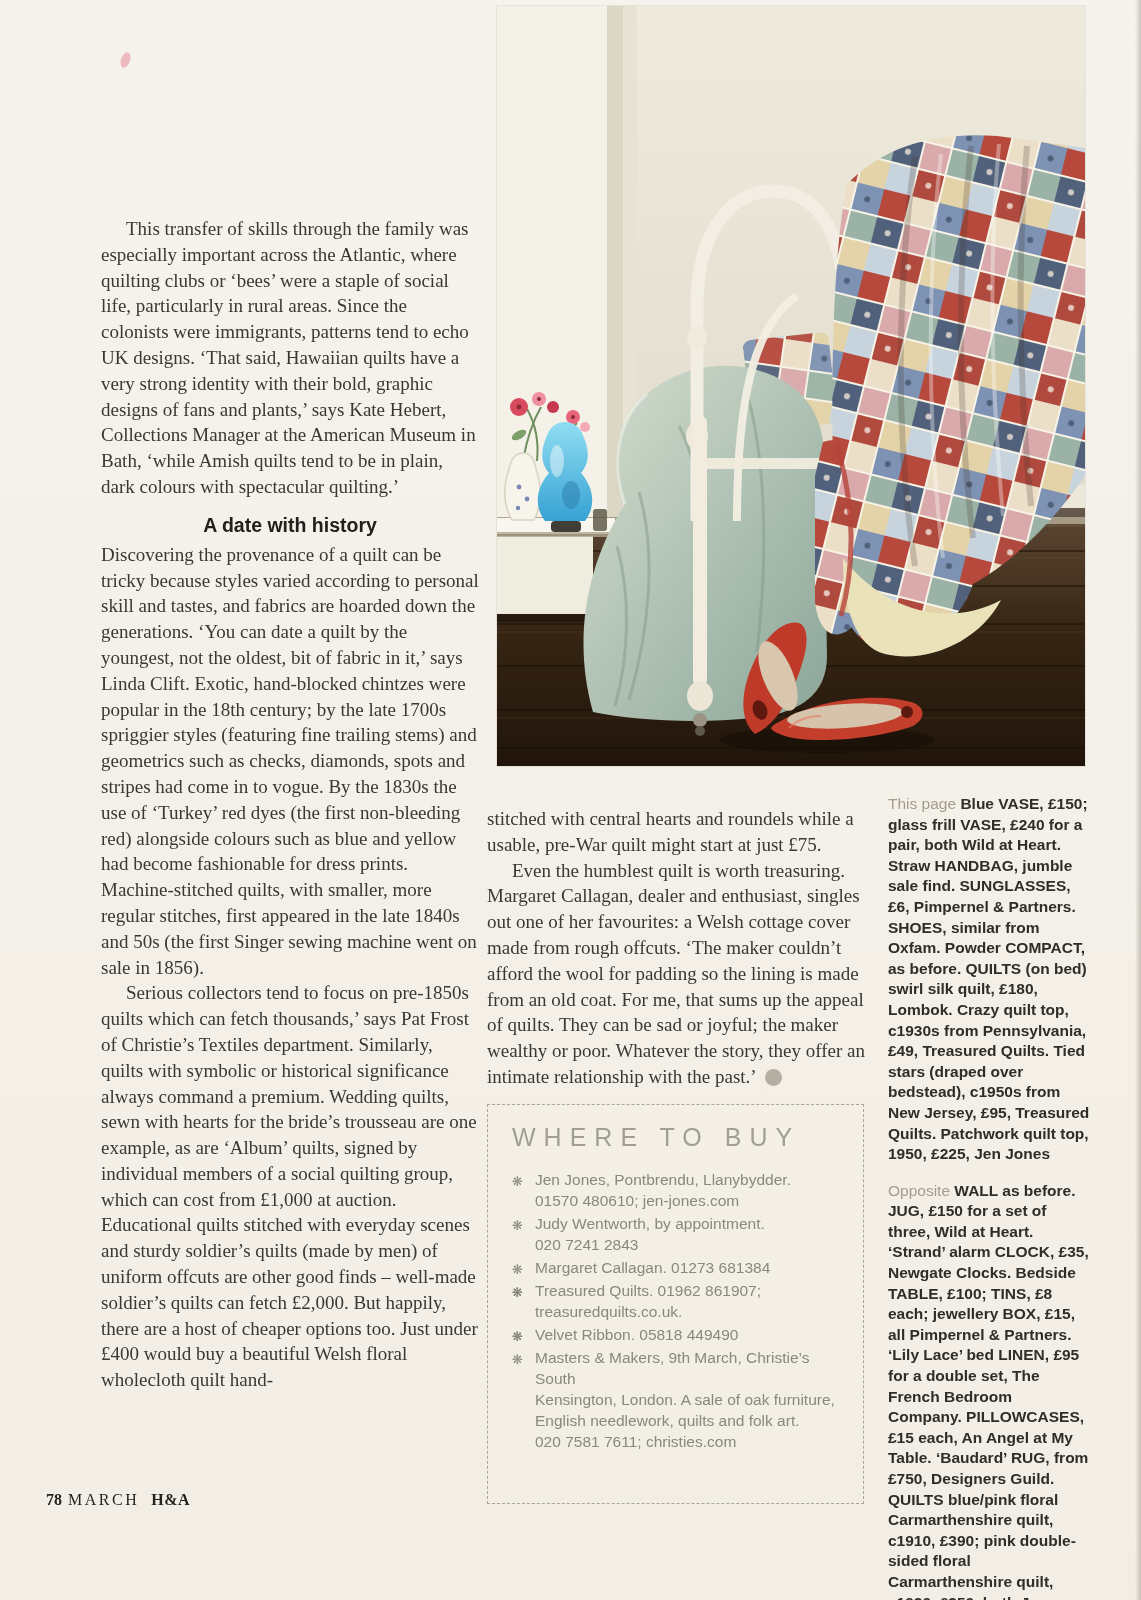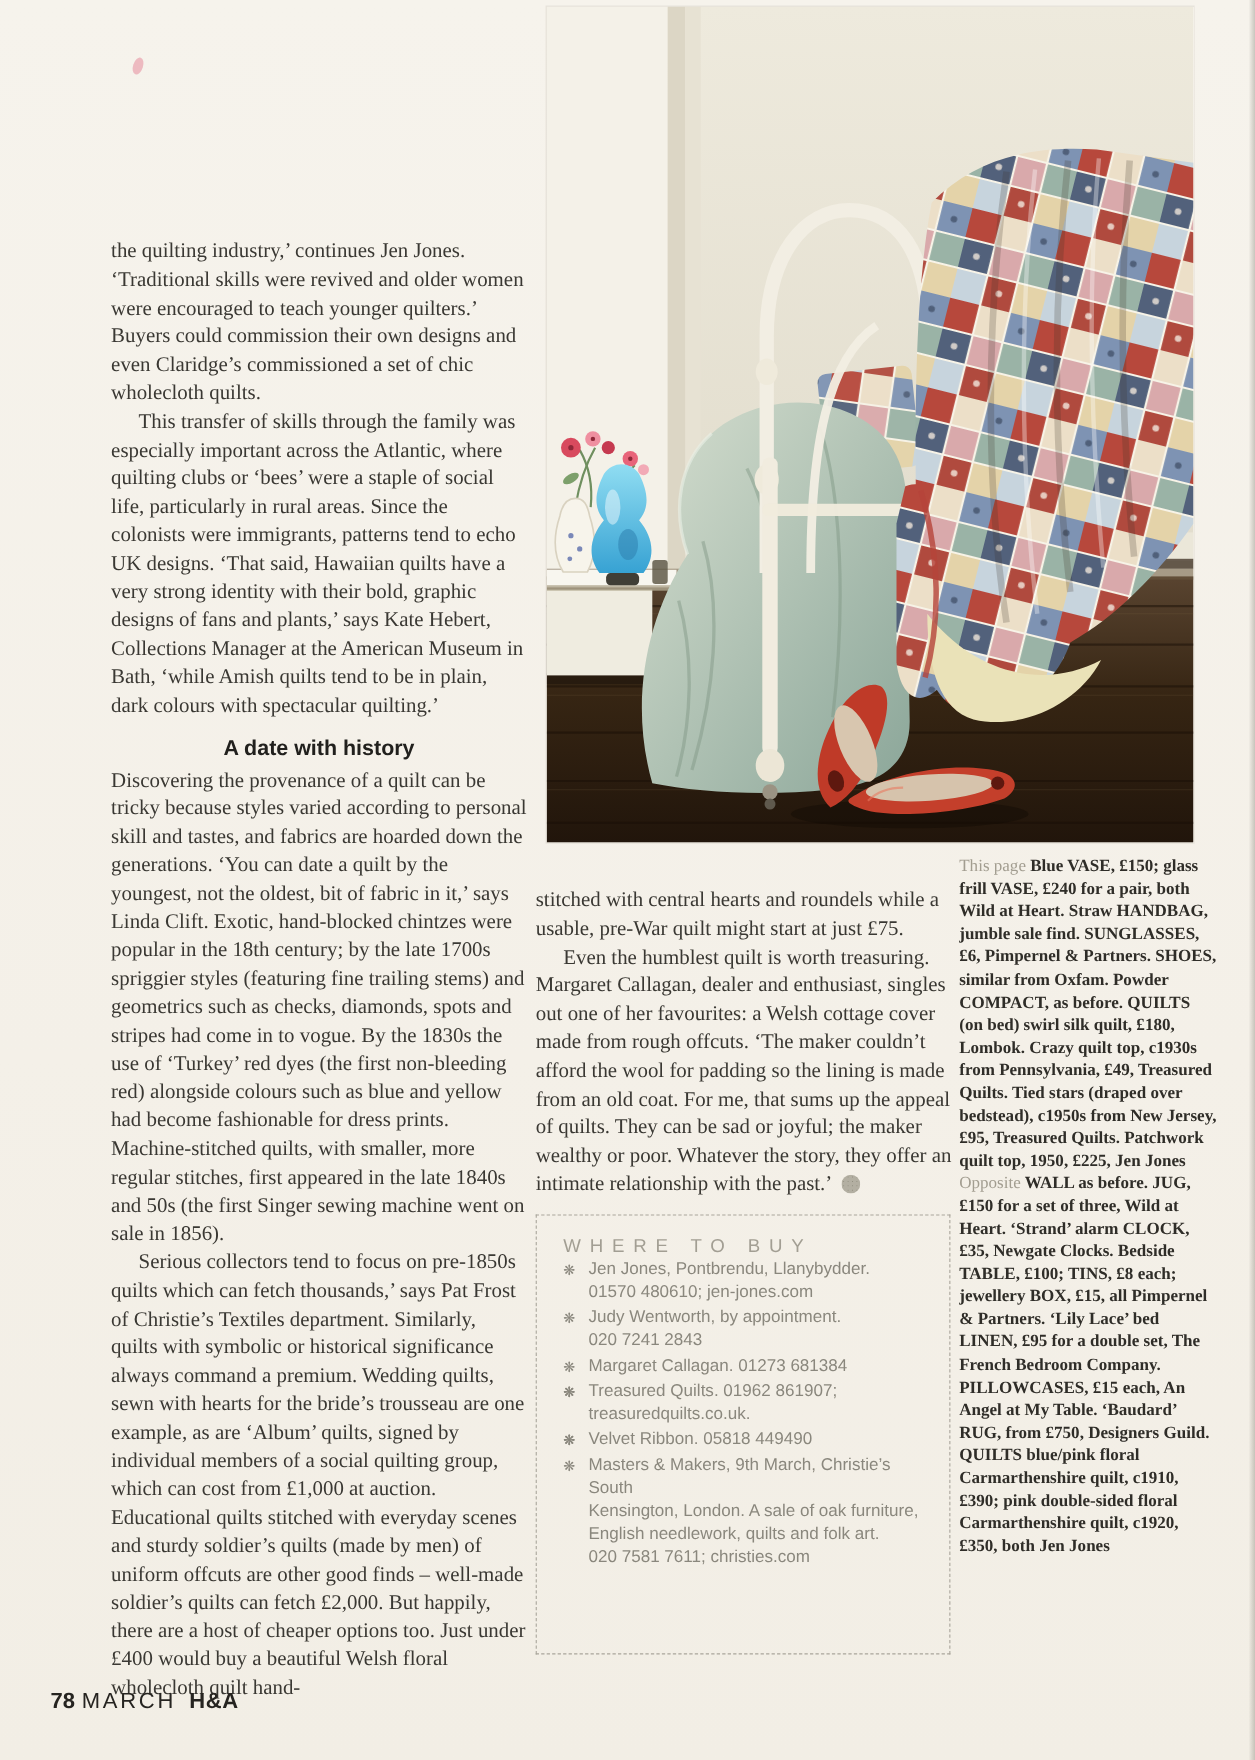--- a/index.html
+++ b/index.html
@@ -38,43 +38,43 @@
     background-size:4px 4px;
   }
 
   
   .buy-box {
     position:absolute; left:487px; top:1104px; width:377px; height:400px;
     border:1px dashed #a9a59b; padding:18px 20px 0 24px;
   }
   .buy-title {
     font-family:"Liberation Sans", sans-serif; font-weight:normal;
-    font-size:17px; letter-spacing:8px; color:#a29e93; margin-bottom:0;
+    font-size:25px; letter-spacing:8px; color:#a29e93; margin-bottom:17px;
   }
   .buy-list { list-style:none; }
   .buy-list li {
     position:relative; padding-left:23px; margin-bottom:2px;
     font-family:"Liberation Sans", sans-serif; font-size:15.5px; line-height:21px; color:#8a877d;
   }
   .bullet { position:absolute; left:0; top:2px; font-size:13px; color:#8a877d;
     font-family:"DejaVu Sans", sans-serif; }
   .entry { white-space:pre-line; }
 
   
   .credits {
     position:absolute; left:872px; top:778px; width:234px;
     font-family:"Liberation Sans", sans-serif; font-size:15.5px; line-height:20.6px;
     font-weight:bold; color:#2f2d28;
   }
-  .credits p { margin:0;font-family:Liberation Serif, serif; }
+  .credits p { margin:16px; }
   .credit-label { font-weight:normal; color:#a29d90; }
 
   
-  .folio { position:absolute; left:46px; top:1536px;
-    font-family:Liberation Sans, sans-serif; font-size:20px; color:#262420; }
+  .folio { position:absolute; left:46px; top:1491px;
+    font-family:Liberation Serif, serif; font-size:16px; color:#262420; }
   .folio .num { font-weight:bold; }
   .folio .issue { font-weight:normal; letter-spacing:2.5px; margin:0 12px 0 6px; }
   .folio .mag { font-weight:bold; letter-spacing:.5px; }
 
   
   .photo { position:absolute; left:497px; top:6px; width:588px; height:760px;
     box-shadow:0 0 0 1px rgba(120,115,100,.12); }
 </style>
 </head>
 <body>
@@ -241,21 +241,20 @@
         <ellipse cx="263" cy="704" rx="7" ry="10" fill="#5e180f" transform="rotate(-20 263 704)"></ellipse>
         <path d="M282 716 C318 694 378 686 414 696 C428 700 430 712 416 720 C378 734 312 738 288 730 C272 724 270 722 282 716 Z" fill="#c43f2b"></path>
         <ellipse cx="348" cy="710" rx="58" ry="12" fill="#d6c3ac" transform="rotate(-4 348 710)"></ellipse>
         <circle cx="410" cy="706" r="6" fill="#5e180f"></circle>
         <path d="M292 722 C300 714 312 710 324 710" stroke="#e87a60" stroke-width="2" fill="none" opacity=".6"></path>
       </g>
     </svg>
   </div>
 
   <div class="col-left">
-    <p>the quilting industry,’ continues Jen Jones. ‘Traditional skills were revived and older women were encouraged to teach younger quilters.’ Buyers could commission their own designs and even Claridge’s commissioned a set of chic wholecloth quilts.</p>
     <p class="indent">This transfer of skills through the family was especially important across the Atlantic, where quilting clubs or ‘bees’ were a staple of social life, particularly in rural areas. Since the colonists were immigrants, patterns tend to echo UK designs. ‘That said, Hawaiian quilts have a very strong identity with their bold, graphic designs of fans and plants,’ says Kate Hebert, Collections Manager at the American Museum in Bath, ‘while Amish quilts tend to be in plain, dark colours with spectacular quilting.’</p>
     <h3 class="subhead">A date with history</h3>
     <p>Discovering the provenance of a quilt can be tricky because styles varied according to personal skill and tastes, and fabrics are hoarded down the generations. ‘You can date a quilt by the youngest, not the oldest, bit of fabric in it,’ says Linda Clift. Exotic, hand-blocked chintzes were popular in the 18th century; by the late 1700s spriggier styles (featuring fine trailing stems) and geometrics such as checks, diamonds, spots and stripes had come in to vogue. By the 1830s the use of ‘Turkey’ red dyes (the first non-bleeding red) alongside colours such as blue and yellow had become fashionable for dress prints. Machine-stitched quilts, with smaller, more regular stitches, first appeared in the late 1840s and 50s (the first Singer sewing machine went on sale in 1856).</p>
     <p class="indent">Serious collectors tend to focus on pre-1850s quilts which can fetch thousands,’ says Pat Frost of Christie’s Textiles department. Similarly, quilts with symbolic or historical significance always command a premium. Wedding quilts, sewn with hearts for the bride’s trousseau are one example, as are ‘Album’ quilts, signed by individual members of a social quilting group, which can cost from £1,000 at auction. Educational quilts stitched with everyday scenes and sturdy soldier’s quilts (made by men) of uniform offcuts are other good finds – well-made soldier’s quilts can fetch £2,000. But happily, there are a host of cheaper options too. Just under £400 would buy a beautiful Welsh floral wholecloth quilt hand-</p>
   </div>
 
   <div class="col-mid">
     <p>stitched with central hearts and roundels while a usable, pre-War quilt might start at just £75.</p>
     <p class="indent"><span>Even the humblest quilt is worth treasuring. Margaret Callagan, dealer and enthusiast, singles out one of her favourites: a Welsh cottage cover made from rough offcuts. ‘The maker couldn’t afford the wool for padding so the lining is made from an old coat. For me, that sums up the appeal of quilts. They can be sad or joyful; the maker wealthy or poor. Whatever the story, they offer an intimate relationship with the past.’</span><span class="endmark"></span></p>
   </div>

